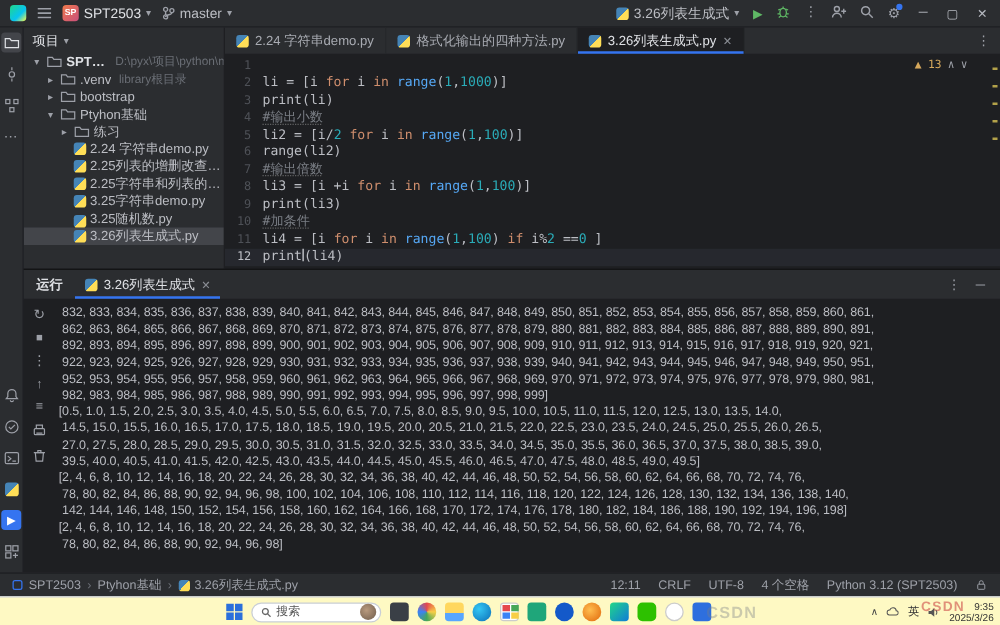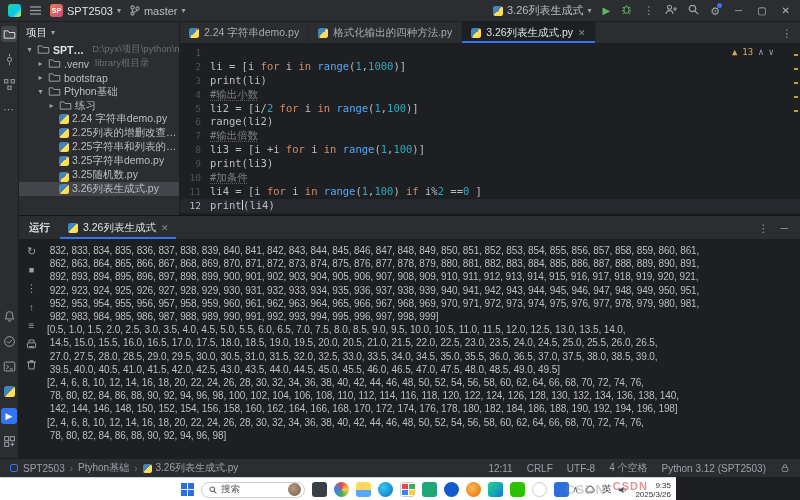--- a/index.html
+++ b/index.html
@@ -87,21 +87,21 @@
   
   .status{position:absolute;left:0;top:458px;width:800px;height:19px;background:#2b2d30;border-top:1px solid #1e1f22;
     display:flex;align-items:center;font-size:10px;color:#9da0a8;padding:0 10px}
   .crumbs{display:flex;align-items:center;gap:5px}
   .crumbs .sq{width:8px;height:8px;border:1.5px solid #3574f0;border-radius:2px}
   .crumbs .sep{color:#6a6e75}
   .crumbs .c-item{display:flex;align-items:center;gap:4px}
   .status .right{margin-left:auto;display:flex;align-items:center;gap:14px}
 
   
-  .taskbar{position:absolute;left:0;top:477px;width:676px;height:23px;background:#ffffff;border-top:1px solid #cdd2da}
+  .taskbar{position:absolute;left:0;top:477px;width:800px;height:23px;background:#fef9c3;border-top:1px solid #cdd2da}
   .tb-apps{position:absolute;left:181px;top:0;height:23px;display:flex;align-items:center;gap:7px}
   .winlogo{width:13px;height:13px;display:grid;grid-template-columns:6px 6px;grid-gap:1px}
   .winlogo i{background:#2a6fdb;width:6px;height:6px}
   .searchbox{width:104px;height:16px;background:#fff;border:1px solid #c9ced6;border-radius:9px;
     display:flex;align-items:center;gap:4px;padding:0 3px 0 7px;font-size:9.5px;color:#555}
   .searchbox .thumb{margin-left:auto;width:13px;height:13px;border-radius:50%;
     background:radial-gradient(circle at 40% 40%,#b99a7e,#6e5b4a)}
   .appico{width:15px;height:15px;border-radius:3px;flex:none}
   .tray{position:absolute;right:5px;top:0;height:23px;display:flex;align-items:center;gap:7px;color:#333;font-size:9px}
   .clock{text-align:right;font-size:8px;line-height:9px;color:#333}

